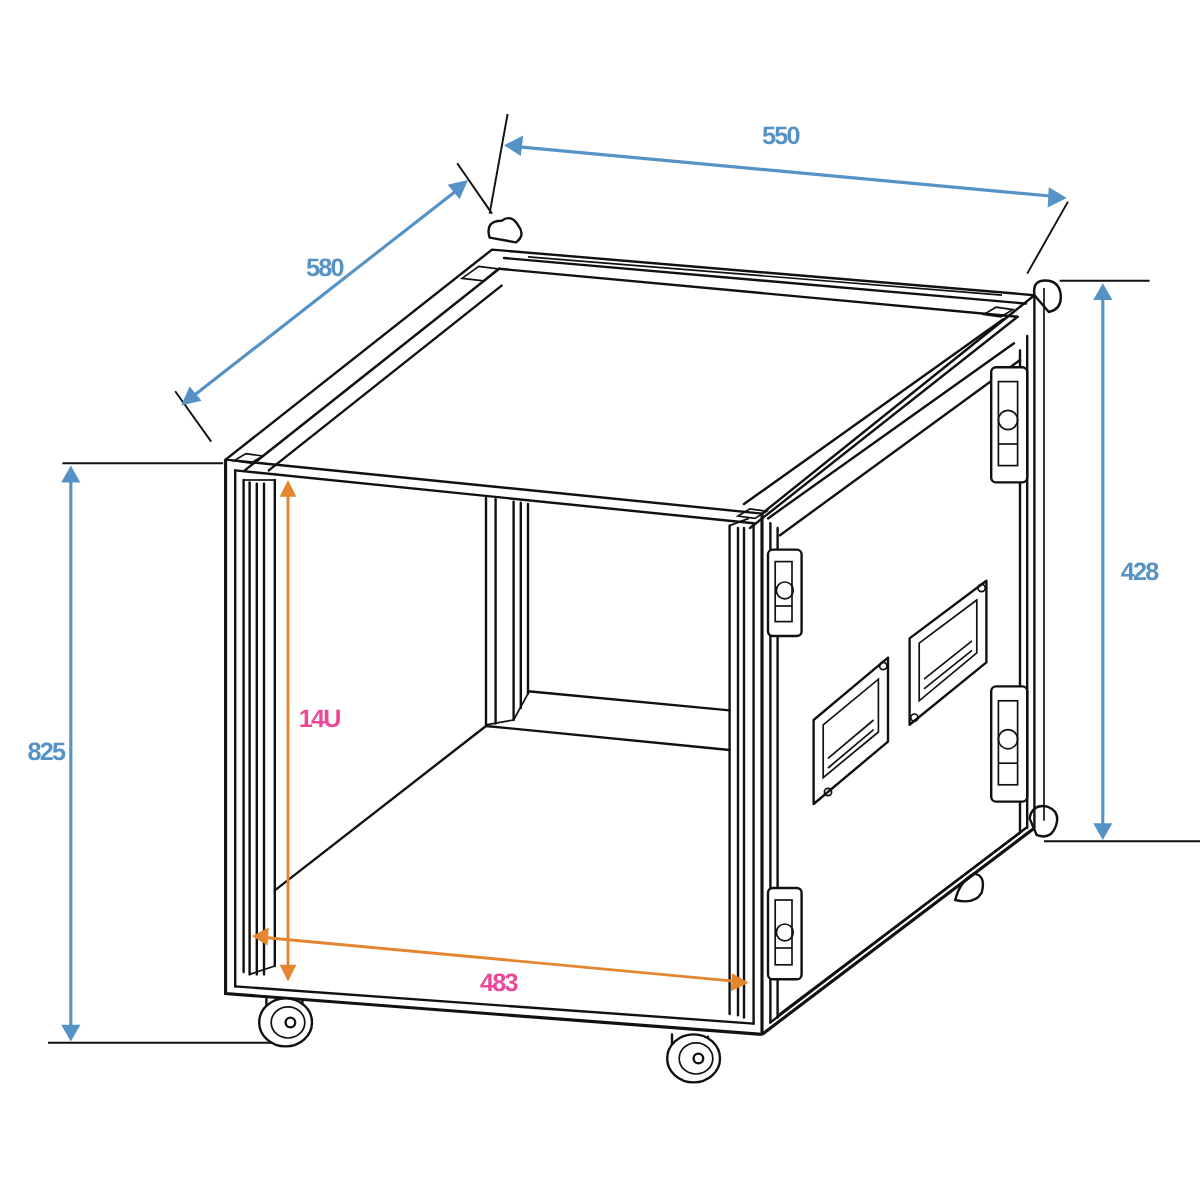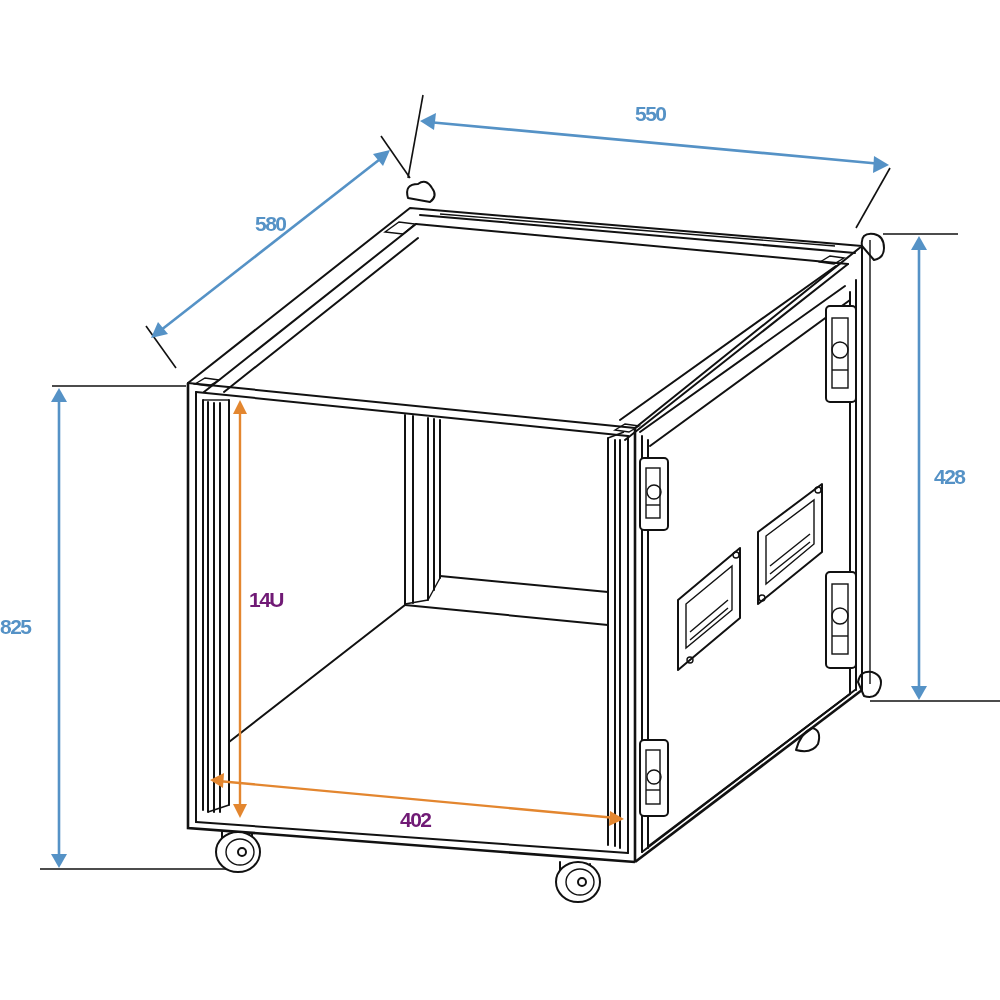--- a/index.html
+++ b/index.html
@@ -15,21 +15,21 @@
   .lbl {
     position: absolute;
     font-family: "Liberation Sans", sans-serif;
     font-weight: bold;
     font-size: 21px;
     letter-spacing: -1.5px;
     white-space: nowrap;
     line-height: 1;
   }
   .lbl-blue { color: #5592c6; }
-  .lbl-orange { color: #701a75; }
+  .lbl-orange { color: #ec4899; }
 </style>
 </head>
 <body>
 
 <div id="diagram">
   <svg width="1000" height="1000" viewBox="0 0 1000 1000">
 
     <g>
       <line class="ext" x1="423" y1="95" x2="408" y2="178"></line>
       <line class="ext" x1="381" y1="136" x2="410" y2="178"></line>
@@ -225,17 +225,17 @@
         <line class="dim-orange" x1="218" y1="781" x2="616" y2="818"></line>
         <polygon fill="#e3862f" points="210,780 224,773 223,788"></polygon>
         <polygon fill="#e3862f" points="624,819 610,811 609,826"></polygon>
       </g>
     </g>
   </svg>
 
   
   <div class="lbl lbl-blue" style="left:635px; top:103px;">550</div>
   <div class="lbl lbl-blue" style="left:231px; top:213px;margin-left:24px;">580</div>
-  <div class="lbl lbl-blue" style="left:0px; top:616px;">825</div>
+  <div class="lbl lbl-blue" style="left:0px; top:616px;padding-left:23px;">825</div>
   <div class="lbl lbl-blue" style="left:934px; top:466px;">428</div>
   <div class="lbl lbl-orange" style="left:249px; top:589px;">14U</div>
-  <div class="lbl lbl-orange" style="left:400px; top:809px;">402</div>
+  <div class="lbl lbl-orange" style="left:400px; top:809px;">483</div>
 </div>
 
 </body></html>

